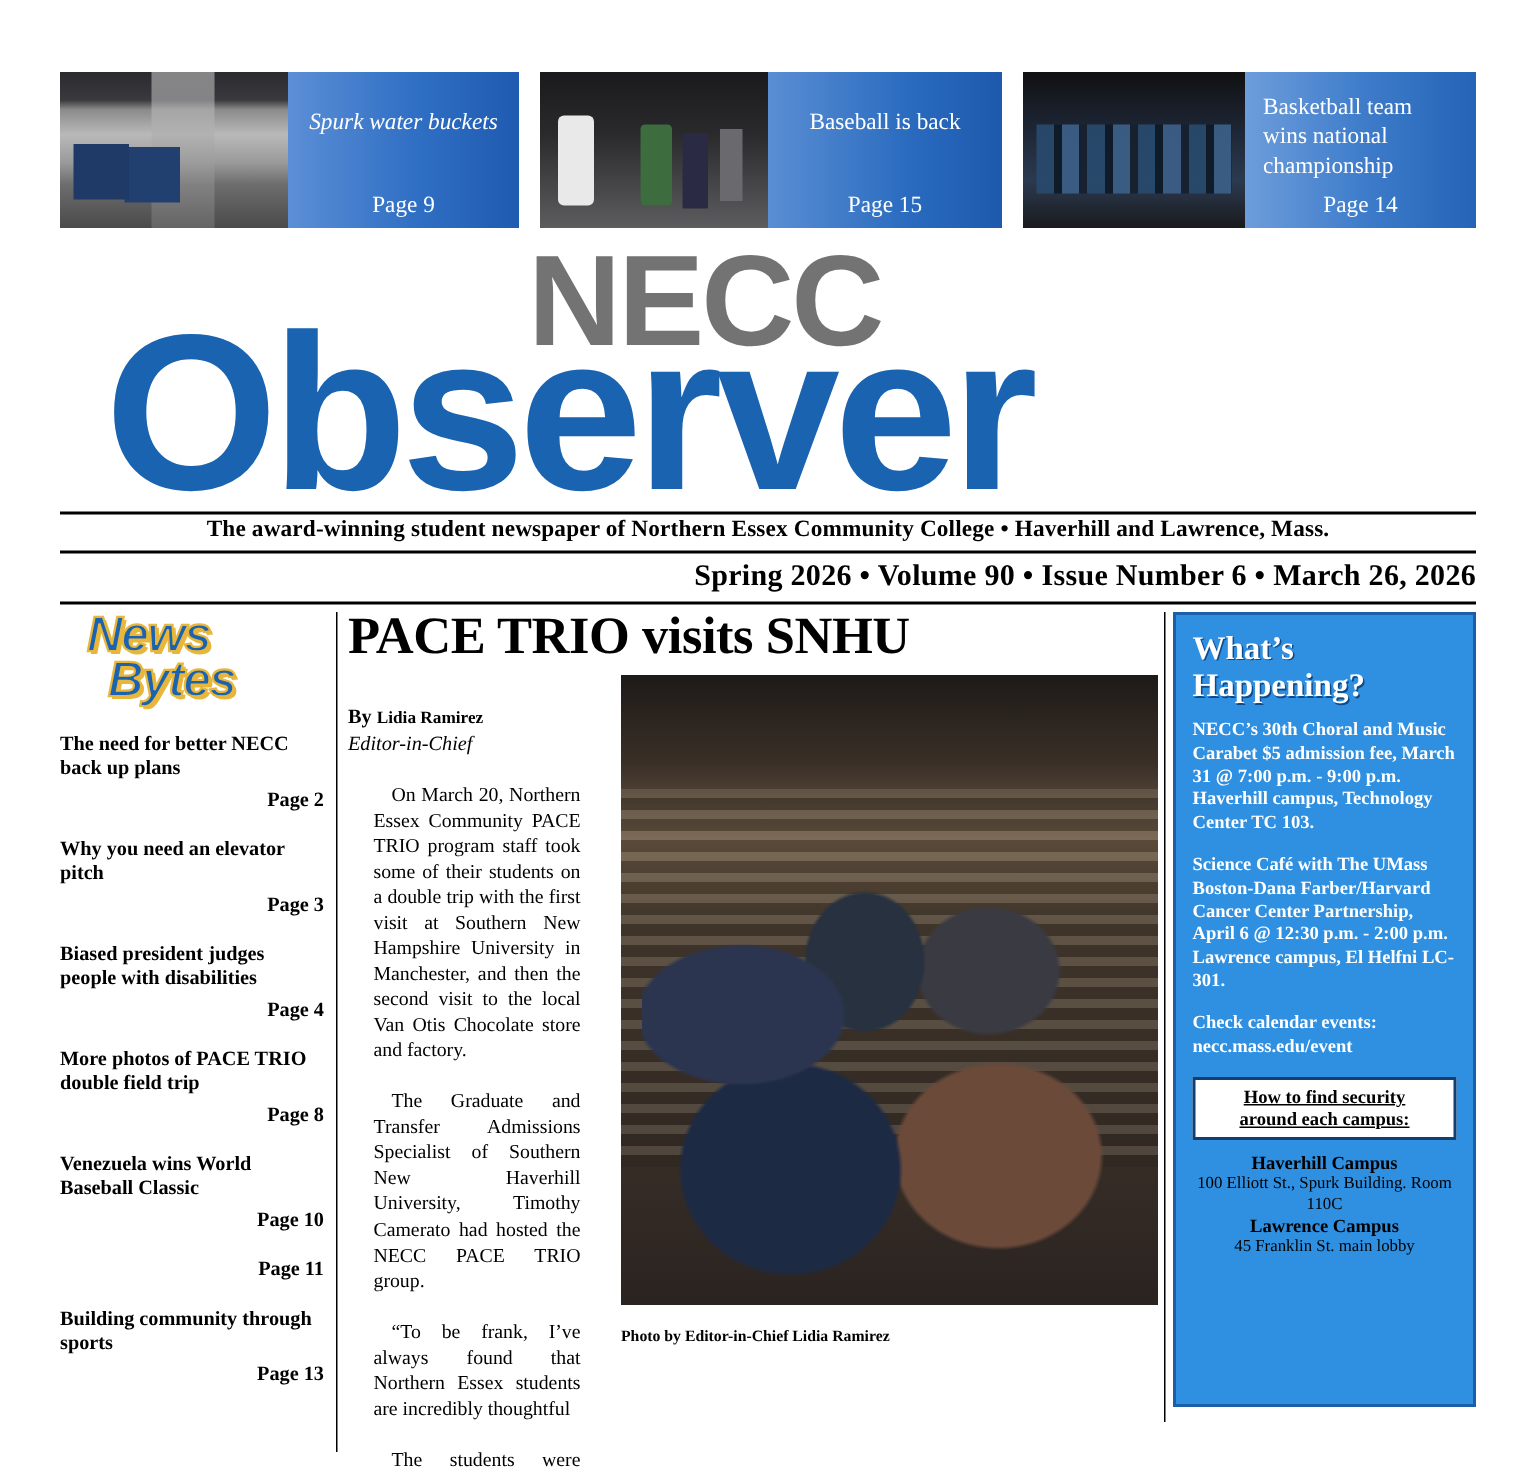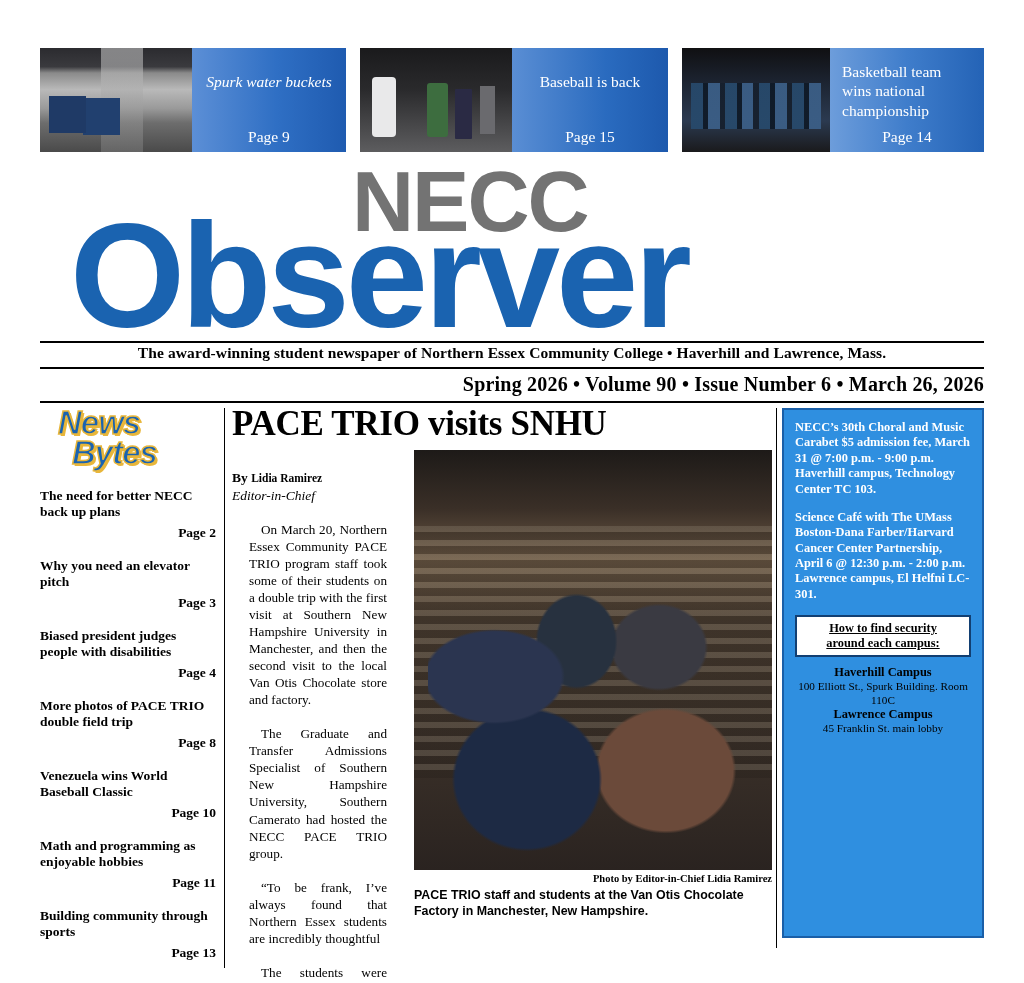--- a/index.html
+++ b/index.html
@@ -305,22 +305,21 @@
       radial-gradient(ellipse at 20% 40%, #2b3550 0 18%, transparent 19%),
       radial-gradient(ellipse at 45% 28%, #27313f 0 15%, transparent 16%),
       radial-gradient(ellipse at 70% 30%, #3a3a42 0 14%, transparent 15%),
       radial-gradient(ellipse at 30% 75%, #1d2a44 0 22%, transparent 23%),
       radial-gradient(ellipse at 72% 72%, #6b4a3a 0 20%, transparent 21%);
   }
   .photo-credit {
     font-family: "Liberation Serif", serif;
     font-weight: bold;
     font-size: 10.5px;
-    text-align: right;
-    margin-top: 3px;
+    margin-top: 16px;
   }
   .photo-caption {
     font-family: "Liberation Sans", sans-serif;
     font-weight: bold;
     font-size: 12.4px;
     line-height: 1.26;
     margin-top: 4px;
   }
 
   .vrule-right {
@@ -453,21 +452,20 @@
       </div>
       <div class="nb-item">
         <div class="nb-title">More photos of PACE TRIO double field trip</div>
         <div class="nb-page">Page 8</div>
       </div>
       <div class="nb-item">
         <div class="nb-title">Venezuela wins World Baseball Classic</div>
         <div class="nb-page">Page 10</div>
       </div>
       <div class="nb-item">
-        <div class="nb-title">Math and programming as enjoyable hobbies</div>
         <div class="nb-page">Page 11</div>
       </div>
       <div class="nb-item">
         <div class="nb-title">Building community through sports</div>
         <div class="nb-page">Page 13</div>
       </div>
     </div>
   </div>
 
   <div class="vrule-left"></div>
@@ -475,43 +473,44 @@
   <div class="story">
     <div class="story-headline">PACE TRIO visits SNHU</div>
 
     <div class="story-col">
       <div class="byline">
         <span>By </span><span class="sc">Lidia Ramirez</span>
       </div>
       <div class="byline-title">Editor-in-Chief</div>
       <div class="story-body">
         <p class="first">On March 20, Northern Essex Community PACE TRIO program staff took some of their students on a double trip with the first visit at Southern New Hampshire University in Manchester, and then the second visit to the local Van Otis Chocolate store and factory.</p>
-        <p>The Graduate and Transfer Admissions Specialist of Southern New Hampshire University, Southern Camerato had hosted the NECC PACE TRIO group.</p>
+        <p>The Graduate and Transfer Admissions Specialist of Southern New Haverhill University, Timothy Camerato had hosted the NECC PACE TRIO group.</p>
         <p>“To be frank, I’ve always found that Northern Essex students are incredibly thoughtful</p>
         <p>The students were received with welcoming greetings and then given an informative walkthrough speech about the four-year colleges' background, tuition, degrees and much more along with a power point presentation.</p>
       </div>
       <div class="continued">Continued on Page 8</div>
     </div>
 
     <div class="photo-block">
       <div class="main-photo">
         <div class="mp-bg"></div>
         <div class="mp-stairs"></div>
         <div class="mp-people"></div>
       </div>
       <div class="photo-credit">Photo by Editor-in-Chief Lidia Ramirez</div>
-      <div class="photo-caption">PACE TRIO staff and students at the Van Otis Chocolate Factory in Manchester, New Hampshire.</div>
     </div>
   </div>
 
   <div class="vrule-right"></div>
 
   <div class="rail">
+    <div class="rail-title">What’s Happening?</div>
     <div class="rail-item">NECC’s 30th Choral and Music Carabet $5 admission fee, March 31 @ 7:00 p.m. - 9:00 p.m. Haverhill campus, Technology Center TC 103.</div>
     <div class="rail-item">Science Café with The UMass Boston-Dana Farber/Harvard Cancer Center Partnership, April 6 @ 12:30 p.m. - 2:00 p.m. Lawrence campus, El Helfni LC-301.</div>
+    <div class="rail-item">Check calendar events: necc.mass.edu/event</div>
 
     <div class="rail-box">
       <div class="rail-box-title">How to find security</div>
       <div class="rail-box-title">around each campus:</div>
     </div>
 
     <div class="rail-contact">
       <div class="campus">Haverhill Campus</div>
       <div class="addr">100 Elliott St., Spurk Building. Room 110C</div>
       <div class="campus">Lawrence Campus</div>

